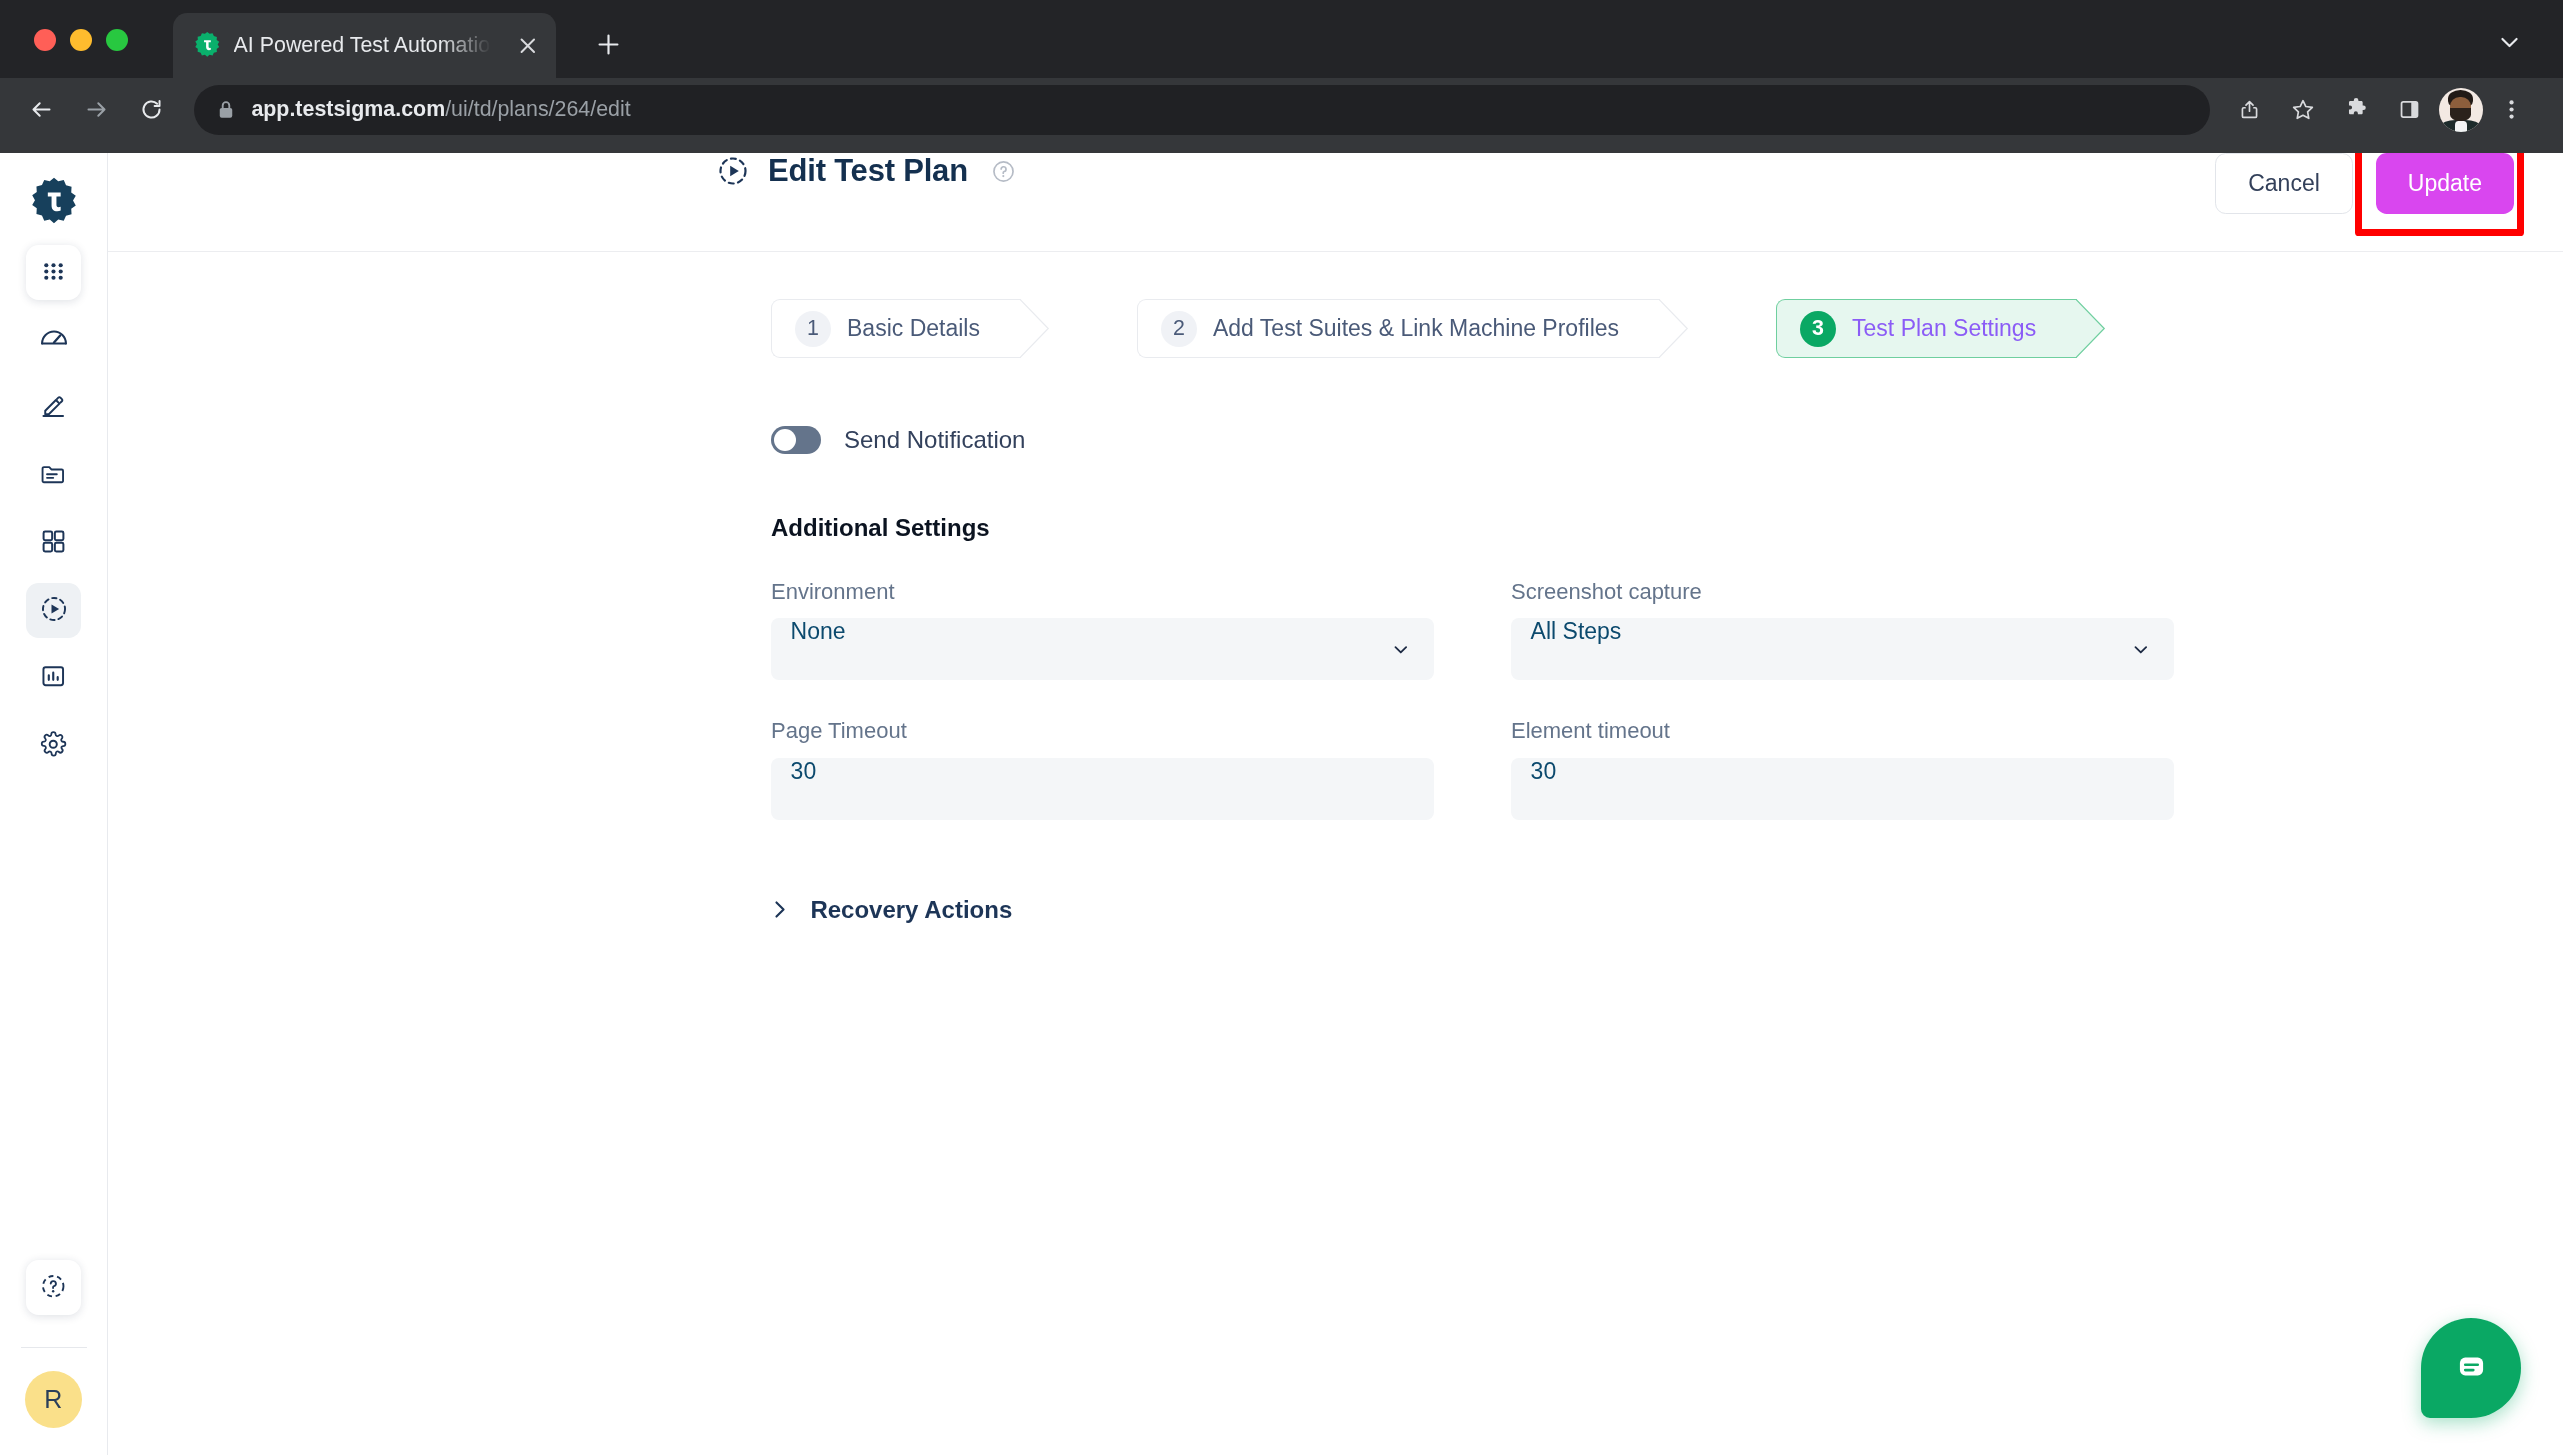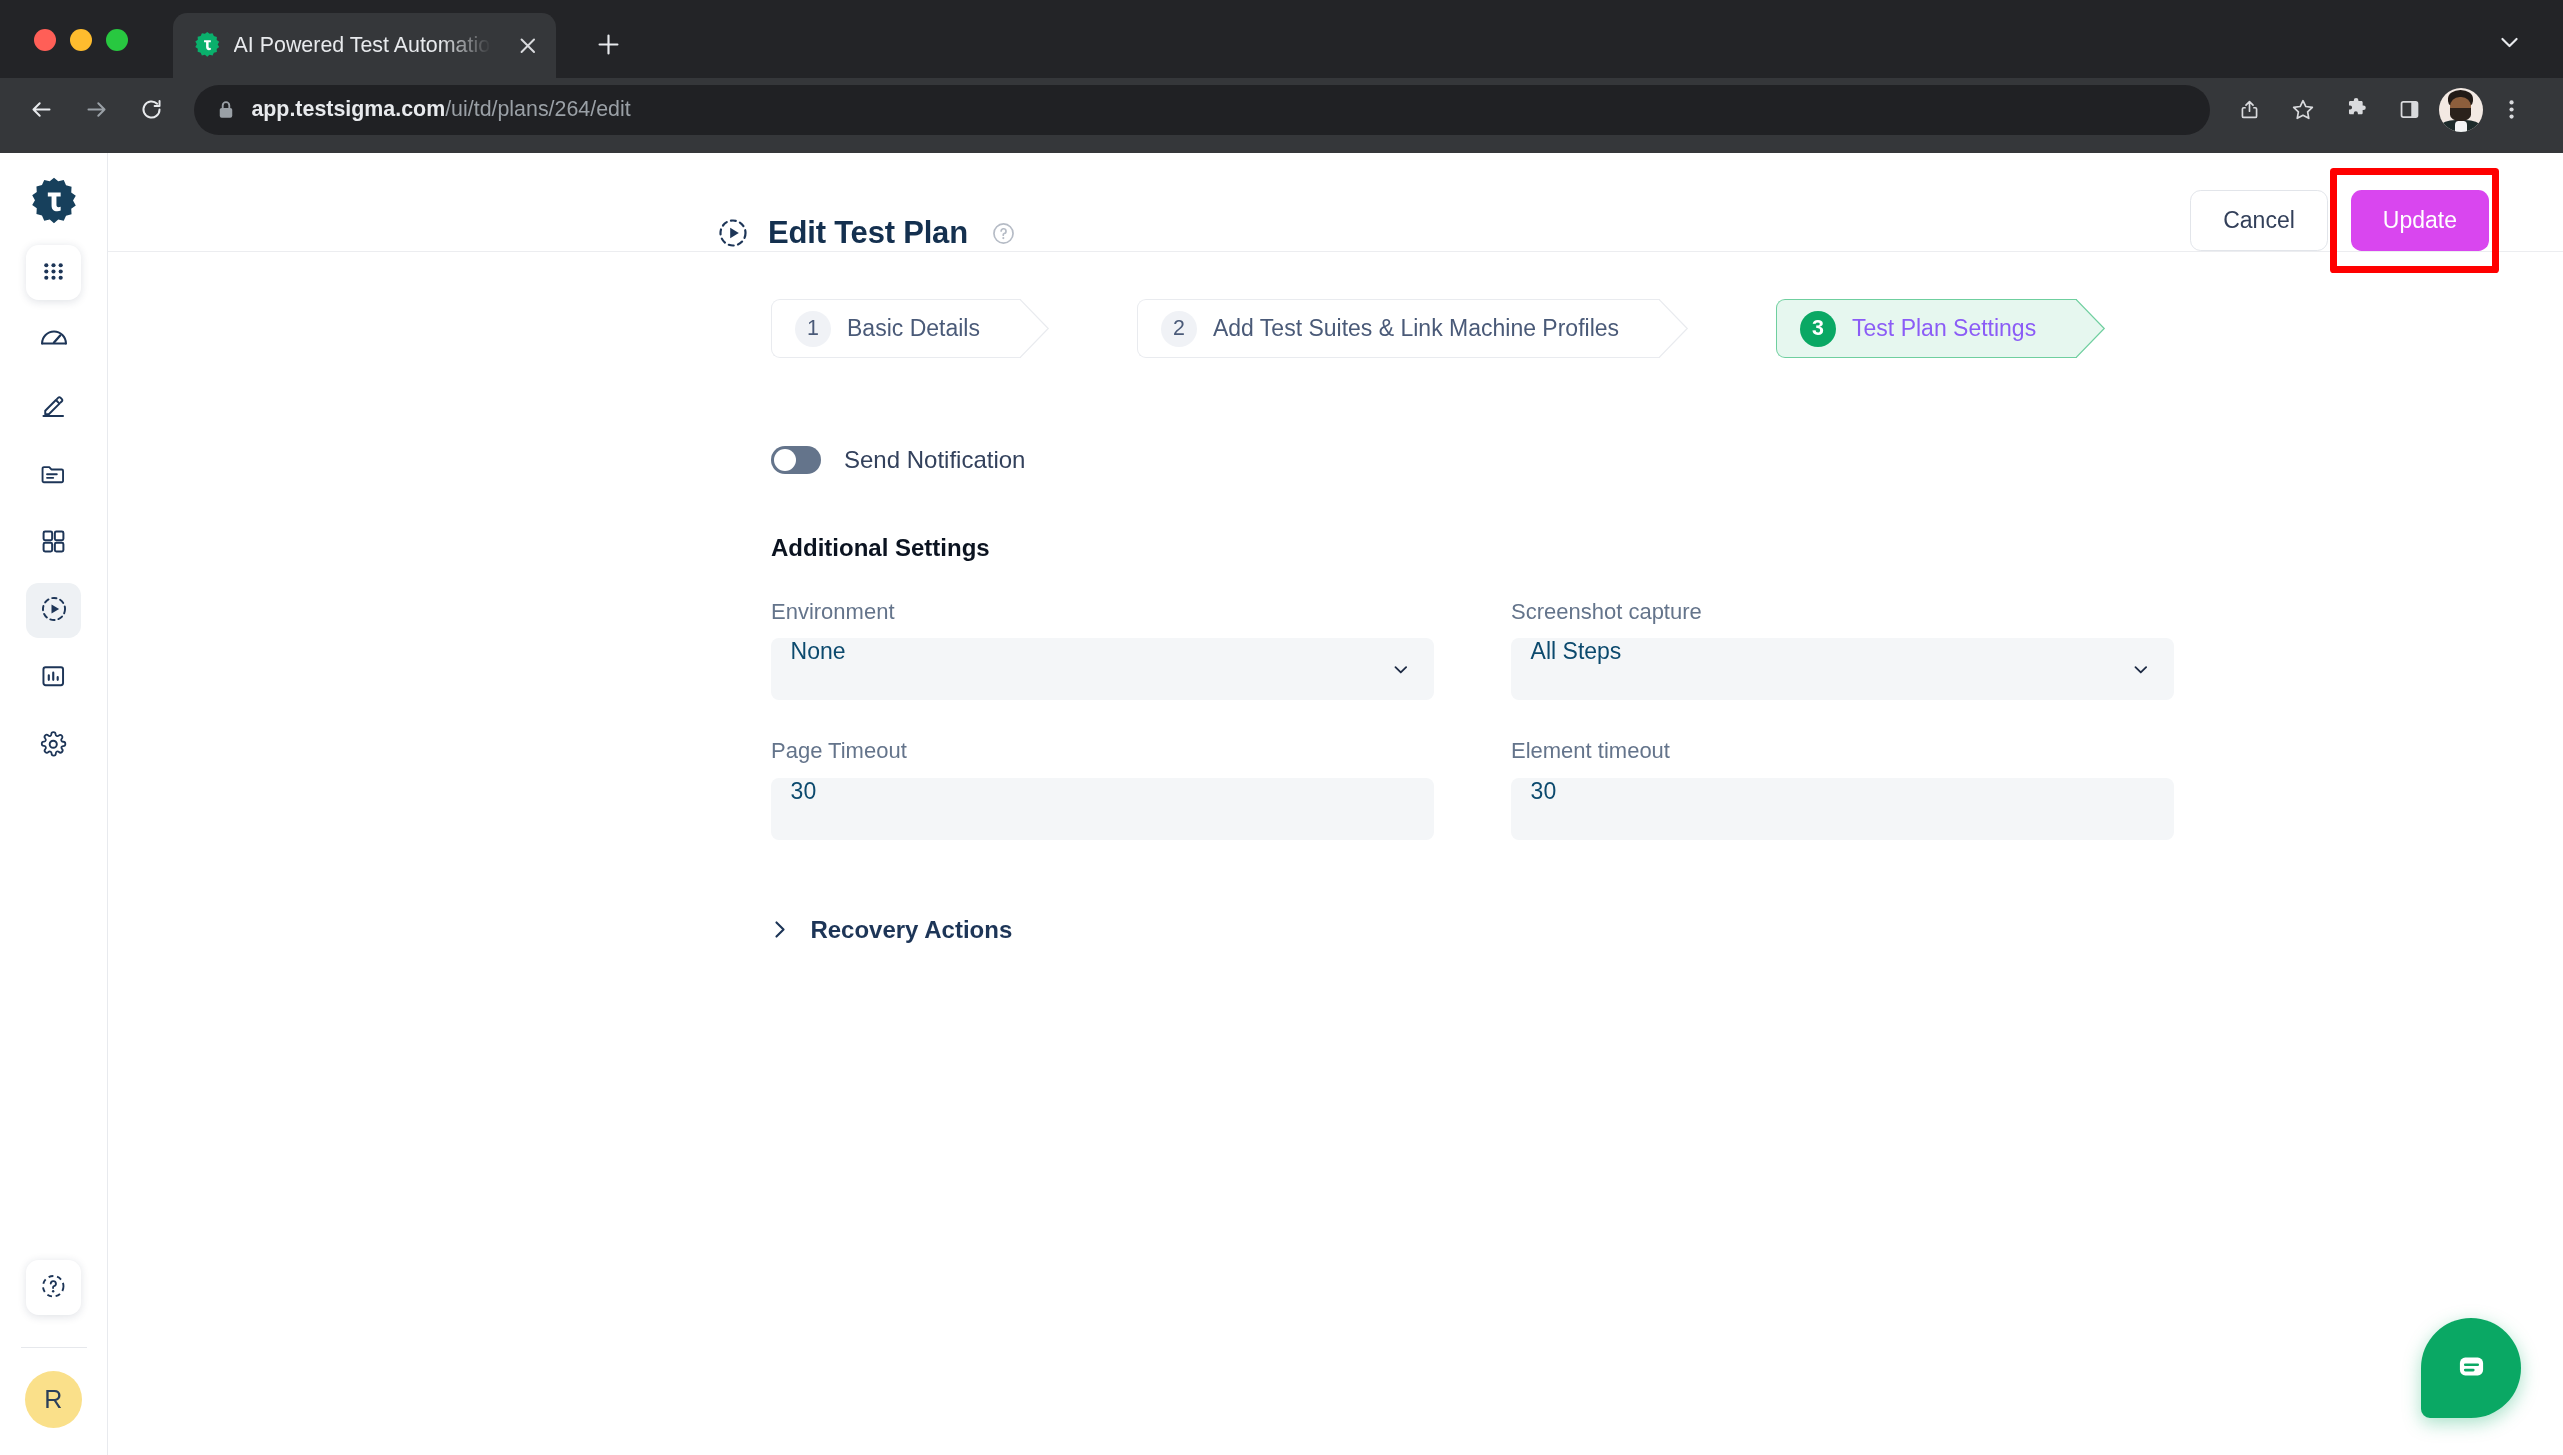--- a/index.html
+++ b/index.html
@@ -141,22 +141,22 @@
     background: #fae08a; color: #2a3f5a;
     display: flex; align-items: center; justify-content: center;
     font-size: 25px; letter-spacing: 0.4px;
   }
 
   
   .content { flex: 1 1 auto; display: flex; flex-direction: column; position: relative; min-width: 0; }
 
   .page-header {
     height: 99px; flex: 0 0 99px;
-    display: flex; align-items: flex-end;
-    padding: 0 74px 0 0;
+    display: flex; align-items: flex-start;
+    padding: 0 49px 0 0;
     border-bottom: 0.9px solid #ecedf0;
     position: relative;
   }
   .ph-left { display: flex; align-items: center; gap: 18px; margin-left: 608px; }
   .ph-icon { width: 34px; height: 34px; color: #1d3557; display:flex; align-items:center; }
   .ph-title { font-size: 31px; font-weight: 700; color: #14304f; letter-spacing: -0.2px; }
   .ph-help { width: 25px; height: 25px; color: #b6bcc6; display:flex; align-items:center; margin-left: 5.3px;}
   .ph-right { margin-left: auto; display: flex; align-items: center; gap: 23px; position: relative; }
   .btn {
     height: 61px; border-radius: 10.7px;
@@ -196,21 +196,21 @@
     display: flex; align-items: center; justify-content: center;
     font-size: 21.4px; flex: 0 0 36px; margin-right: 16px;
   }
   .step-label { font-size: 23px; color: #4a5a78; white-space: nowrap; }
   .step.active { background: #e6f7ef; border-color: #6fcf9f; }
   .step.active .step-num { background: #0aa864; color: #ffffff; font-weight: 700; }
   .step.active .step-label { color: #8b5cf6; font-weight: 400; }
 
   
   .form-area { padding: 0 0 0 663px; }
-  .toggle-row { display: flex; align-items: center; gap: 23px; margin-top: 88px; text-align: center; }
+  .toggle-row { display: flex; align-items: center; gap: 23px; margin-top: 68px; text-align: center; }
   .toggle {
     width: 50px; height: 28px; border-radius: 14.2px;
     background: #64748b; position: relative; flex: 0 0 50px;
   }
   .toggle .knob {
     position: absolute; left: 2.7px; top: 2.7px;
     width: 22px; height: 22px; border-radius: 50%; background: #ffffff;
   }
   .toggle-label { font-size: 24px; color: #33415c; }
 

